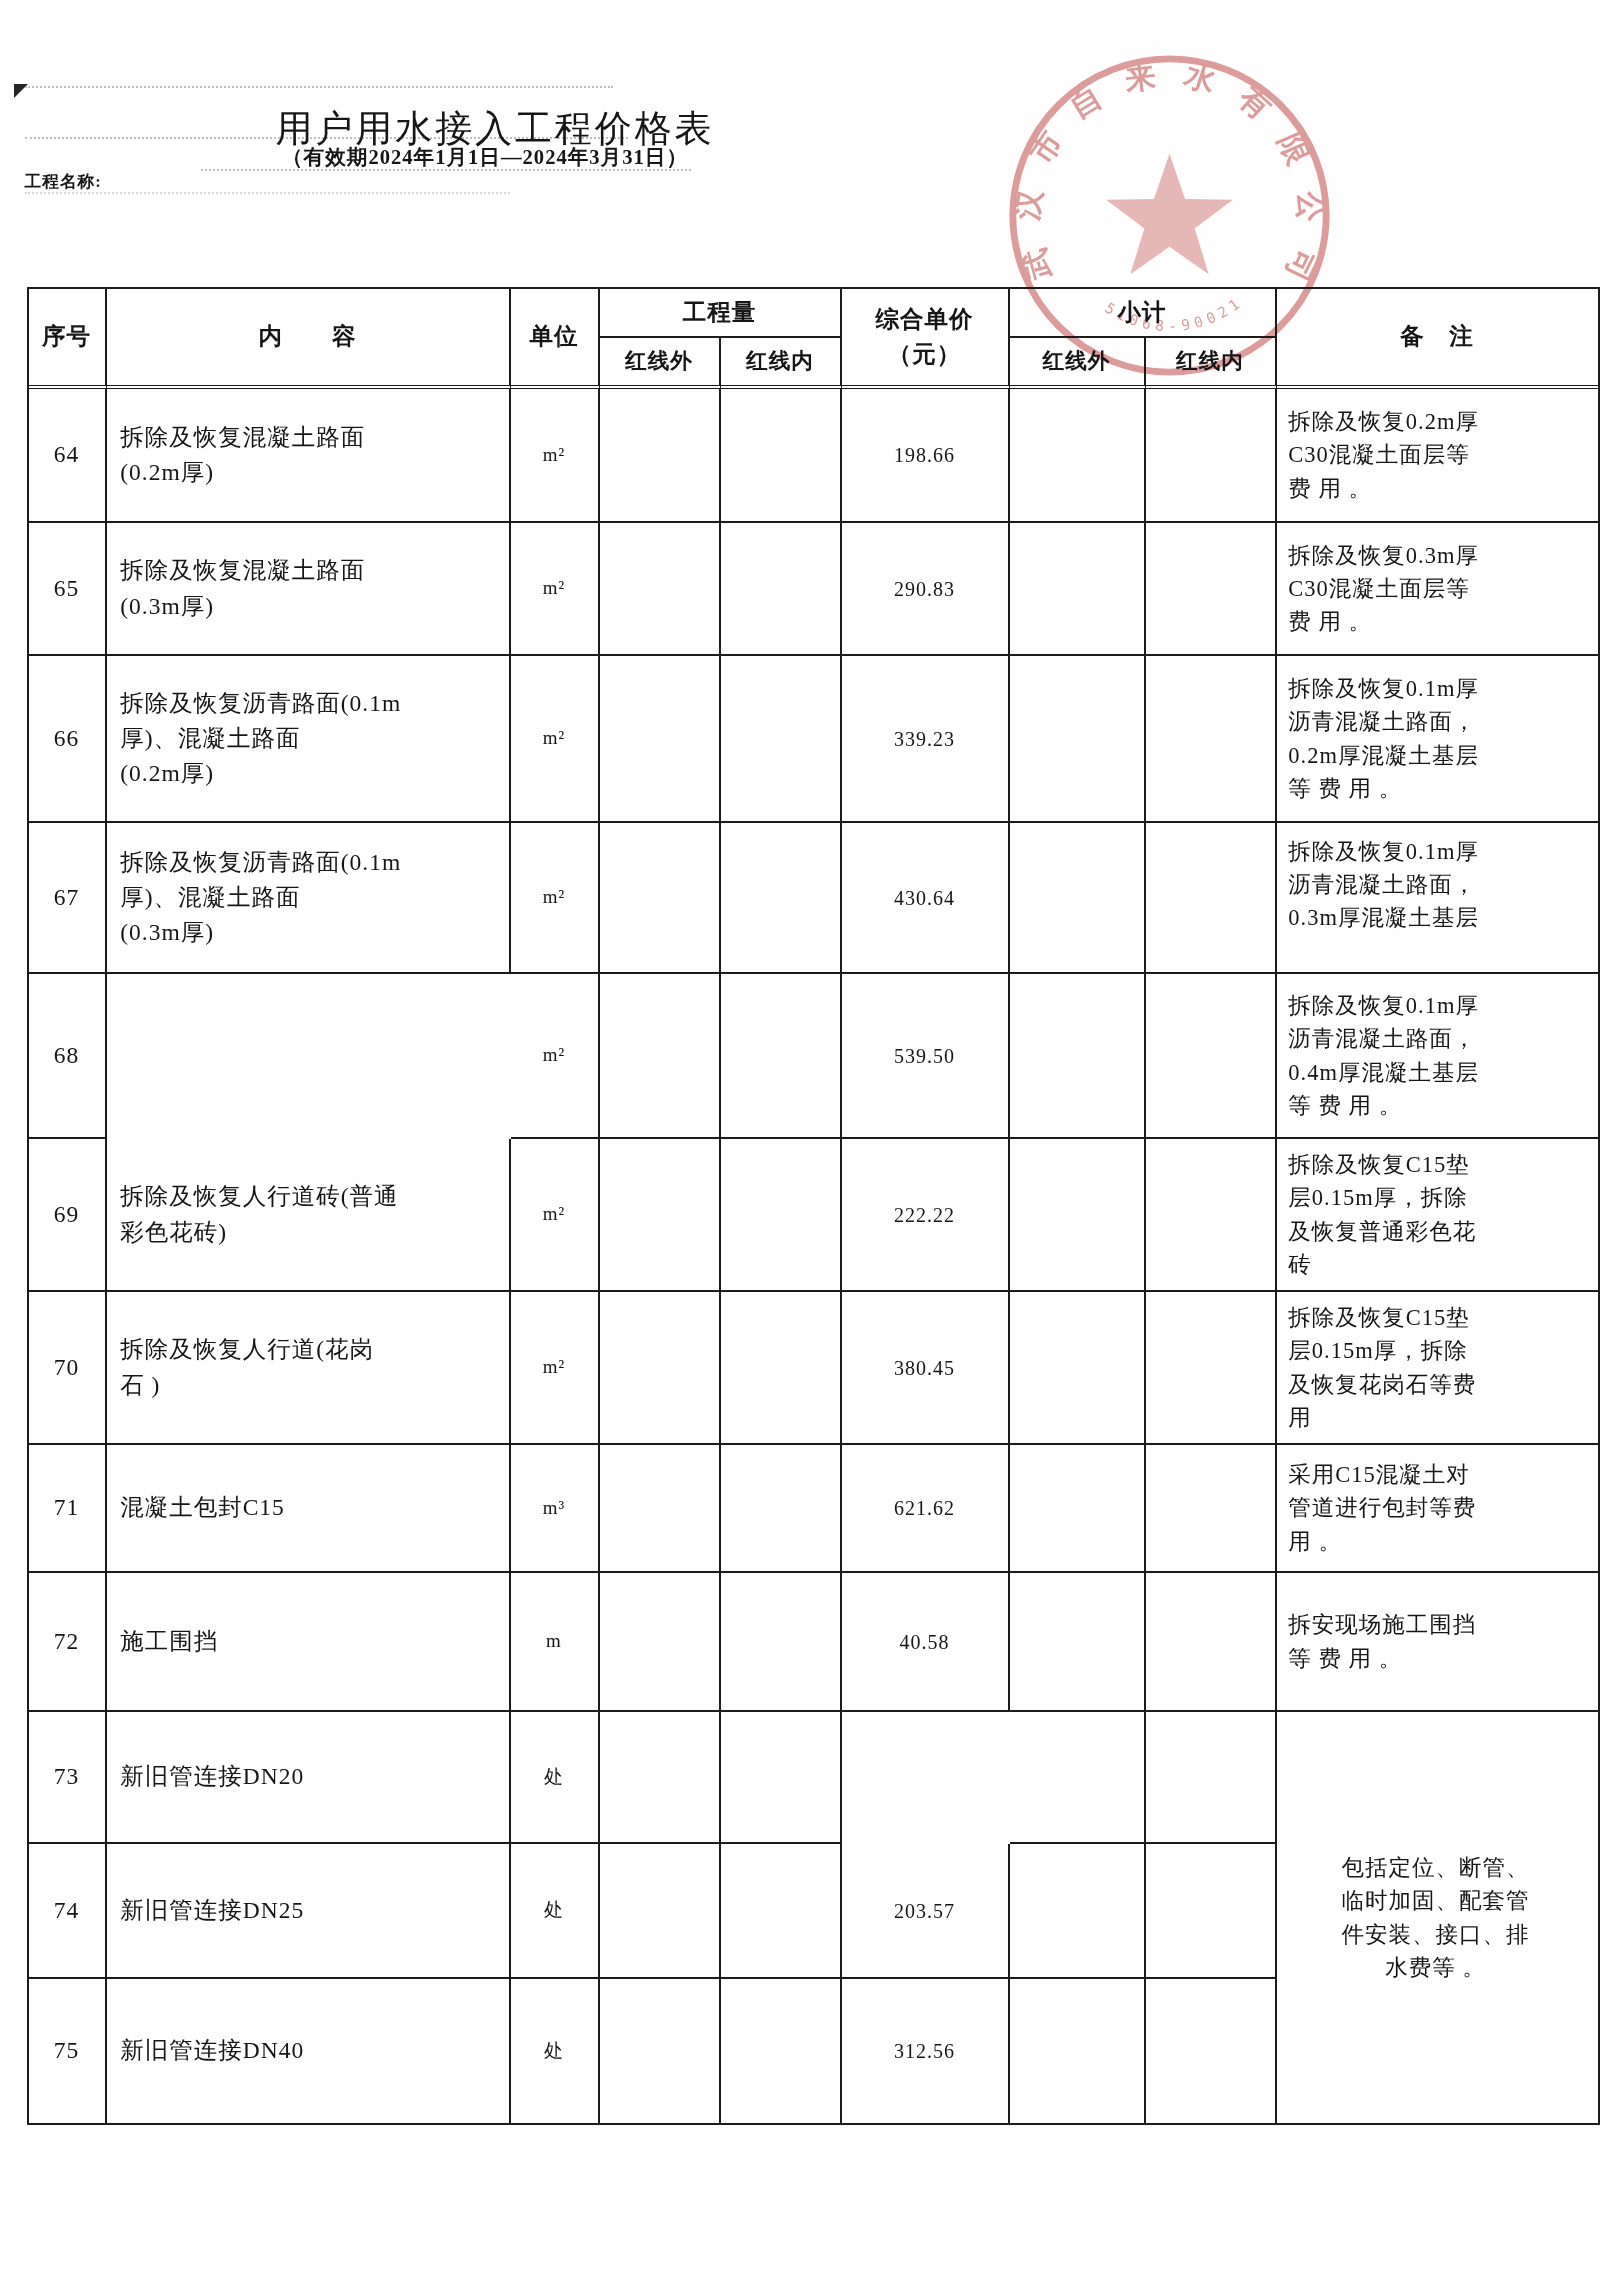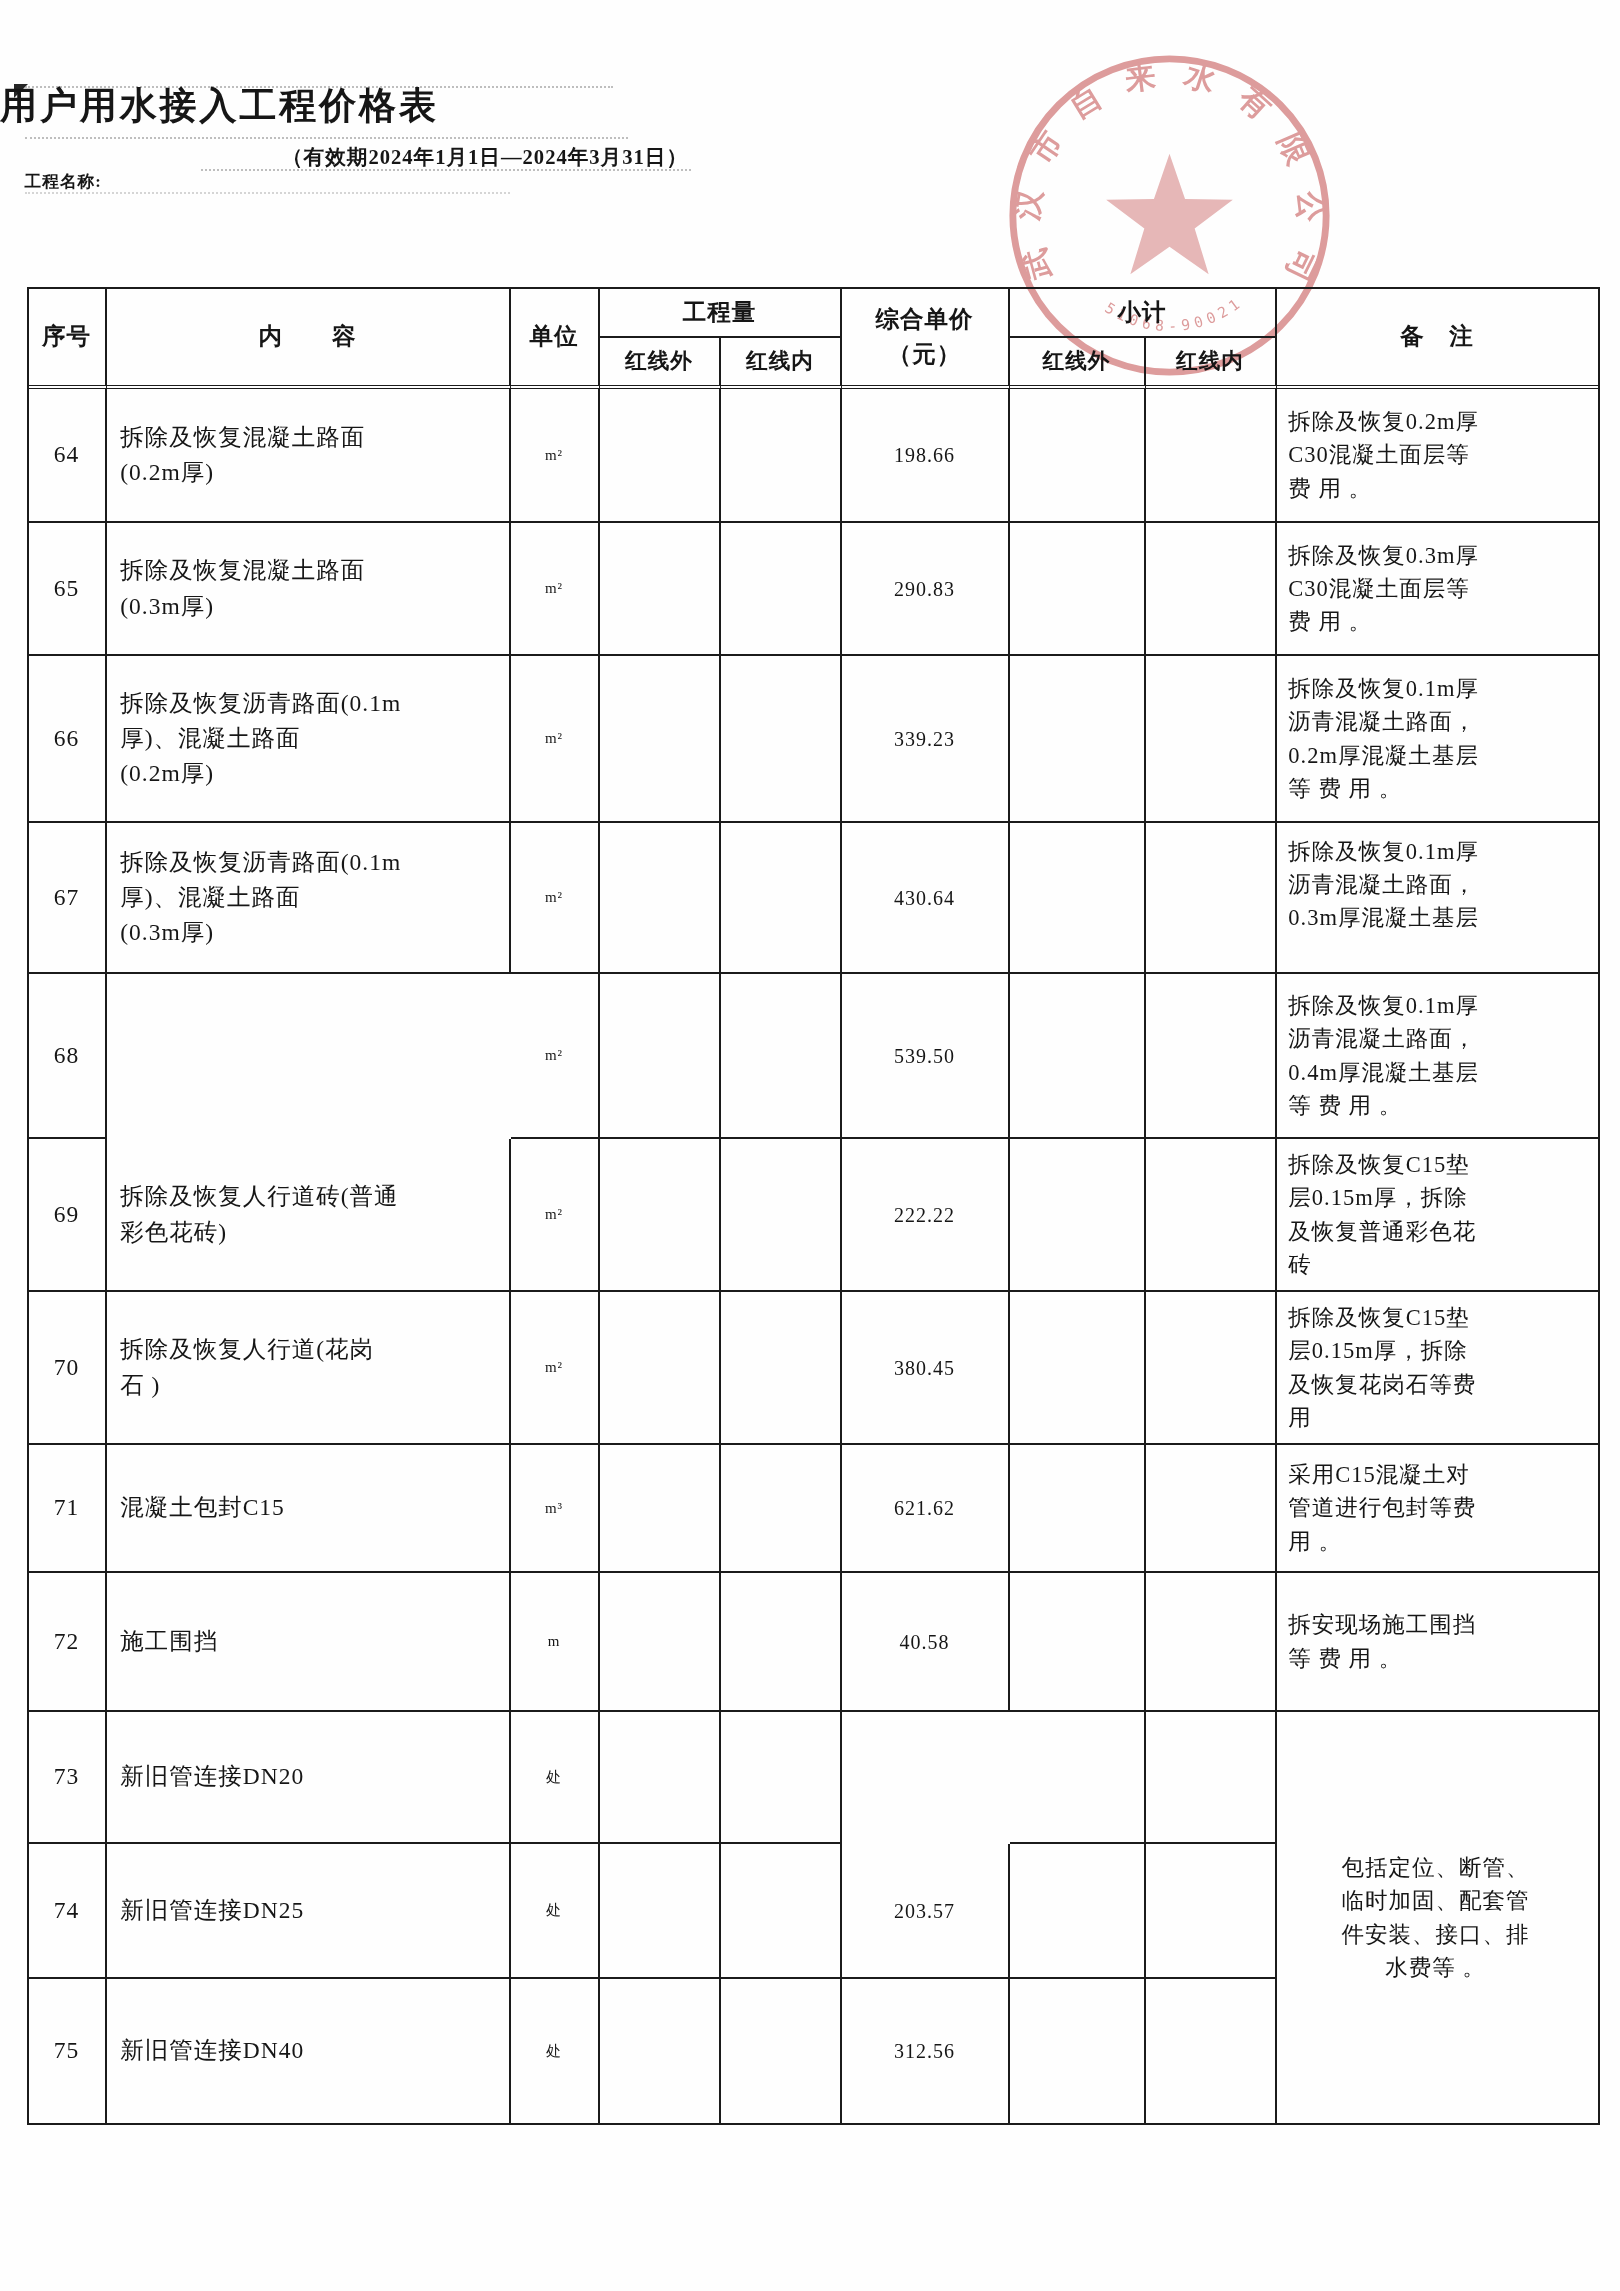--- a/index.html
+++ b/index.html
@@ -11,22 +11,22 @@
   .page{
     position:relative;
     width:1620px;height:2292px;
     background:#fefefe;
     overflow:hidden;
     font-family:"Liberation Serif","DejaVu Serif",serif;
     color:var(--ink);
   }
   
   .title{
-    position:absolute;left:0;top:81px;width:990px;
-    font-size:37px;font-weight:700;letter-spacing:2.9px;
+    position:absolute;left:0;top:104px;width:990px;
+    text-align:center;font-size:37px;font-weight:400;letter-spacing:2.9px;
   }
   .subtitle{
     position:absolute;left:0;top:143px;width:970px;
     text-align:center;font-size:20.6px;font-weight:600;letter-spacing:1px;
   }
   .proj{
     position:absolute;left:24.5px;top:170px;
     font-size:16.7px;font-weight:600;letter-spacing:1px;
   }
   .scanline{position:absolute;height:0;border-top:2px dotted #8a8a8a;opacity:.55;}
@@ -61,21 +61,21 @@
     padding:2px 3.9px;box-sizing:border-box;text-align:center;
   }
   .lc{border-right:none;}
   .lr{border-bottom:none;}
   .hb{border-bottom:4.9px double var(--ln);}
   .hd{font-weight:700;font-size:23.5px;}
   .sub{font-weight:600;font-size:21.6px;}
   .pre{white-space:pre-line;}
   .tl{justify-content:flex-start;text-align:left;padding-left:13.7px;}
   .num{font-size:23.5px;}
-  .unit{font-size:15px;text-align:center;}
+  .unit{font-size:19px;text-align:center;}
   .price{font-size:20px;letter-spacing:1px;}
   .remark{font-size:22.5px;line-height:1.48;padding-left:11.8px;padding-right:9px;}
   .top{align-items:flex-start;padding-top:11.8px;}
   .mrk-merged{text-align:center;justify-content:center;padding-left:5.9px;}
 </style>
 </head>
 <body>
 
 <div class="page">
 

